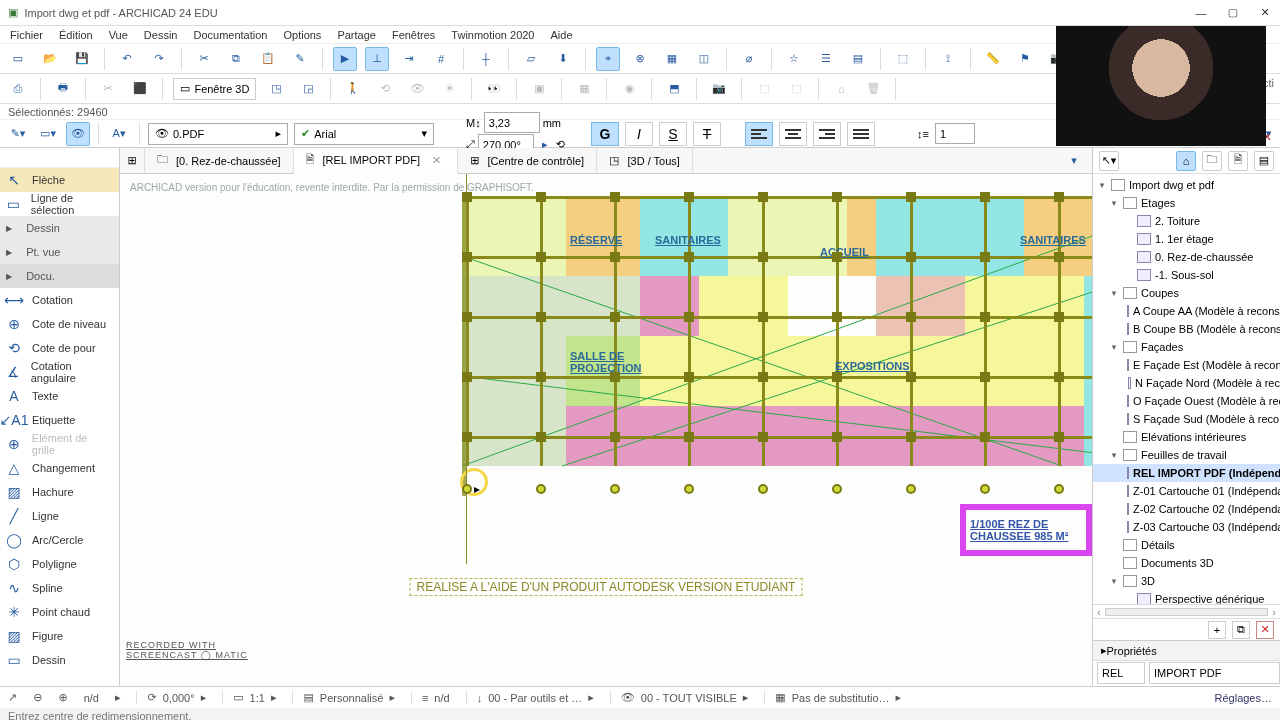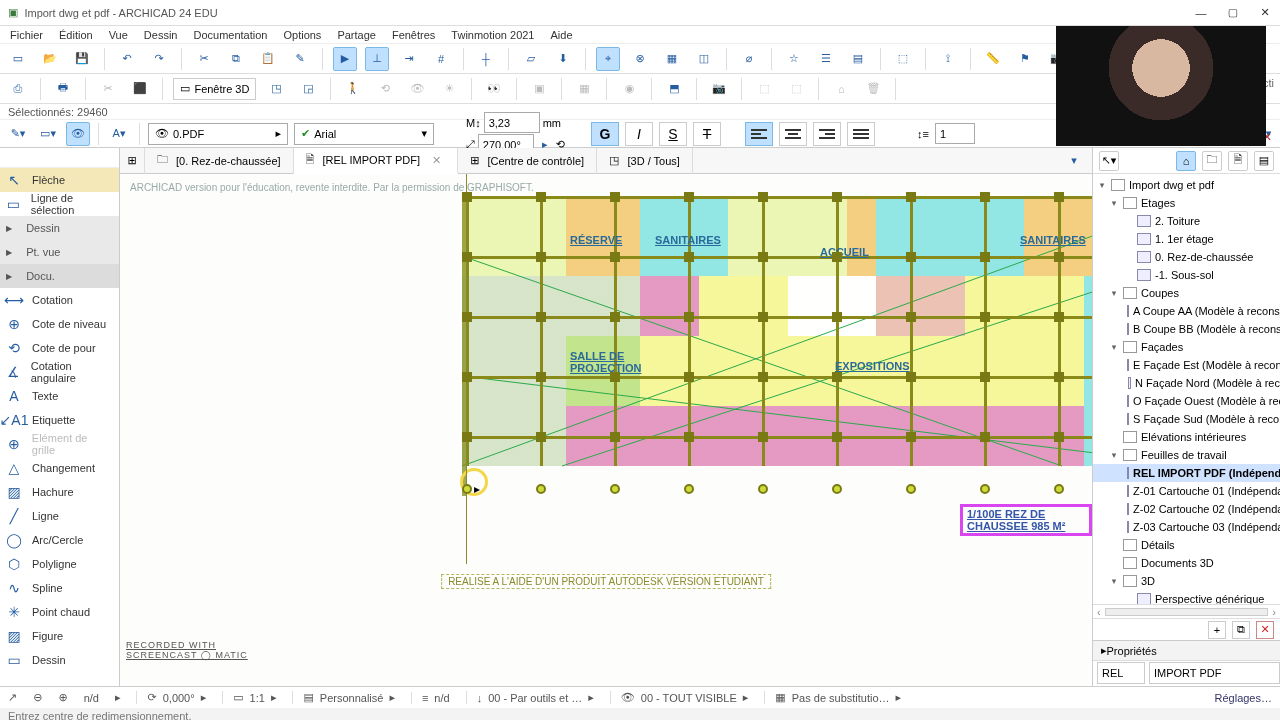--- a/index.html
+++ b/index.html
@@ -70,21 +70,21 @@
 .prop { height: 46px; border-top:1px solid #ccc;}
 .prop-hdr { height:20px; background:#f3f3f3; border-bottom:1px solid #ddd; padding-left:8px; display:flex; align-items:center;}
 .prop-row { height:24px; display:flex; align-items:center;}
 .prop-cell { border:1px solid #ccc; height:22px; margin-left:4px; display:flex; align-items:center; padding:0 4px; background:#fff;}
 .statusbar { height:22px; background:#fff; border-top:1px solid #ccc; display:flex; align-items:center; padding:0 8px; gap:16px; color:#555;}
 .statusbar .seg { display:flex; align-items:center; gap:6px; border-left:1px solid #ddd; padding-left:10px;}
 .hintbar { height:16px; background:#f3f3f3; color:#777; padding-left:8px; display:flex; align-items:center;}
 .webcam { position:absolute; top:26px; right:14px; width:210px; height:120px; background: radial-gradient(circle at 50% 35%, #d8b8a0 0 22%, #3a2a28 22% 40%, #111 40% 100%); border:0; z-index:50;}
 .rec-badge { position:absolute; left:6px; bottom:26px; color:#555; font-size:9px; letter-spacing:1px;text-decoration:underline;}
 .closex { position:absolute; right:2px; top:130px; width:16px; height:16px; font-size:12px; color:#a33; cursor:pointer; z-index:40;}
-.pdf-box { position:absolute; bottom:97px; left:50%; transform:translateX(-50%); color:#8a8a2a; font-size:10px; border:1px dashed #b5b55a; padding:1px 6px;}
+.pdf-box { position:absolute; bottom:90px; left:50%; transform:translateX(-50%); color:#8a8a2a; font-size:12px; border:1px dashed #b5b55a; padding:1px 6px;}
 .ic { font-family: "Segoe UI Symbol", sans-serif; }
 input { font: inherit; }
 </style>
 </head>
 <body>
 
 <div class="titlebar">
   <span class="ic" style="margin-right:6px;color:#3a7a3a">▣</span>
   <span class="titlebar-title">Import dwg et pdf - ARCHICAD 24 EDU</span>
   <div class="titlebar-icons">
@@ -96,21 +96,21 @@
 
 <div class="menubar">
   <span>Fichier</span>
   <span>Édition</span>
   <span>Vue</span>
   <span>Dessin</span>
   <span>Documentation</span>
   <span>Options</span>
   <span>Partage</span>
   <span>Fenêtres</span>
-  <span>Twinmotion 2021</span>
+  <span>Twinmotion 2020</span>
   <span>Aide</span>
 </div>
 
 <div class="toolbar1">
   <div class="tb-btn">▭</div>
   <div class="tb-btn">📂</div>
   <div class="tb-btn">💾</div>
   <div class="tb-sep"></div>
   <div class="tb-btn">↶</div>
   <div class="tb-btn">↷</div>
@@ -426,21 +426,21 @@
         </div>
 
       <div class="plan-label" style="left:450px;top:60px">RÉSERVE</div>
       <div class="plan-label" style="left:535px;top:60px">SANITAIRES</div>
       <div class="plan-label" style="left:700px;top:72px">ACCUEIL</div>
       <div class="plan-label" style="left:900px;top:60px">SANITAIRES</div>
       <div class="plan-label" style="left:450px;top:176px;white-space:pre">SALLE DE
 PROJECTION</div>
       <div class="plan-label" style="left:715px;top:186px">EXPOSITIONS</div>
 
-      <div class="plan-label" style="left:840px;top:330px;color:#3355aa;border:3px solid #d946ef;padding:1px 4px">1/100E REZ DE CHAUSSEE 985 M²</div>
+      <div class="plan-label" style="left:840px;top:330px;color:#3355aa;border:6px solid #d946ef;padding:8px 4px">1/100E REZ DE CHAUSSEE 985 M²</div>
 
       <div class="marker-ring" style="left:340px;top:294px"></div>
       <div style="position:absolute;left:354px;top:308px;font-size:12px">▸</div>
 
       <div style="position:absolute;left:346px;top:0;width:1px;height:390px;background:#8a8a2a"></div>
 
       <div id="colmarks">
           <div class="gridmark" style="left: 342px; top: 310px;"></div>
           <div style="position: absolute; left: 342px; top: 18px; width: 10px; height: 10px; background: rgb(122, 122, 21);"></div>
           <div style="position: absolute; left: 342px; top: 78px; width: 10px; height: 10px; background: rgb(122, 122, 21);"></div>

